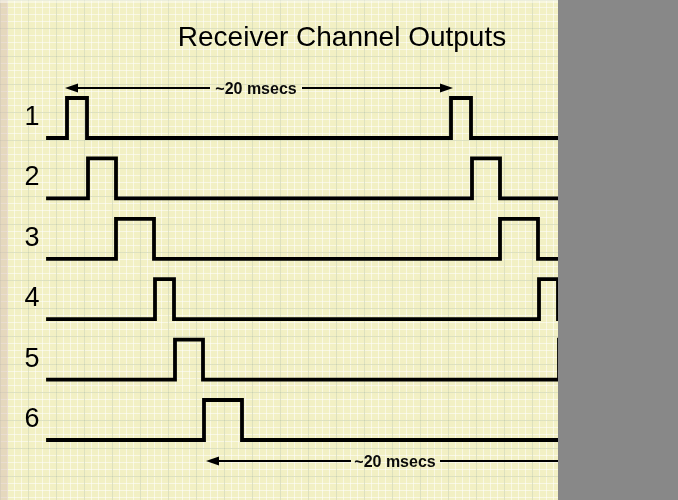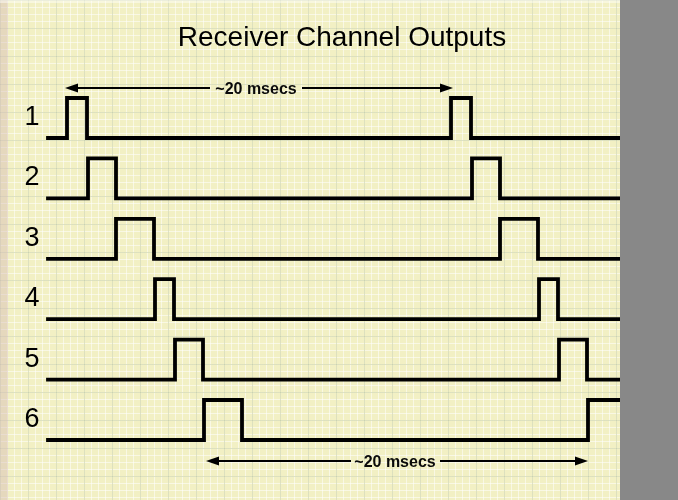--- a/index.html
+++ b/index.html
@@ -1,19 +1,19 @@
 <!DOCTYPE html>
 <html><head>
 <meta charset="utf-8">
 <style>
   html, body { margin: 0; padding: 0; }
   body { font-family: "Liberation Sans", sans-serif; background: #888; }
   .slide {
     position: relative;
-    width: 620px;
+    width: 558px;
     height: 500px;
     overflow: hidden;
     background-color: #f2f0c4;
     background-image:
       linear-gradient(to right,  rgba(186,196,146,0.45) 1px, transparent 1px),
       linear-gradient(to bottom, rgba(186,196,146,0.45) 1px, transparent 1px),
       linear-gradient(to right,  rgba(255,255,255,0.55) 1px, transparent 1px),
       linear-gradient(to bottom, rgba(255,255,255,0.55) 1px, transparent 1px);
     background-size: 28px 28px, 28px 28px, 7px 7px, 7px 7px;
   }

